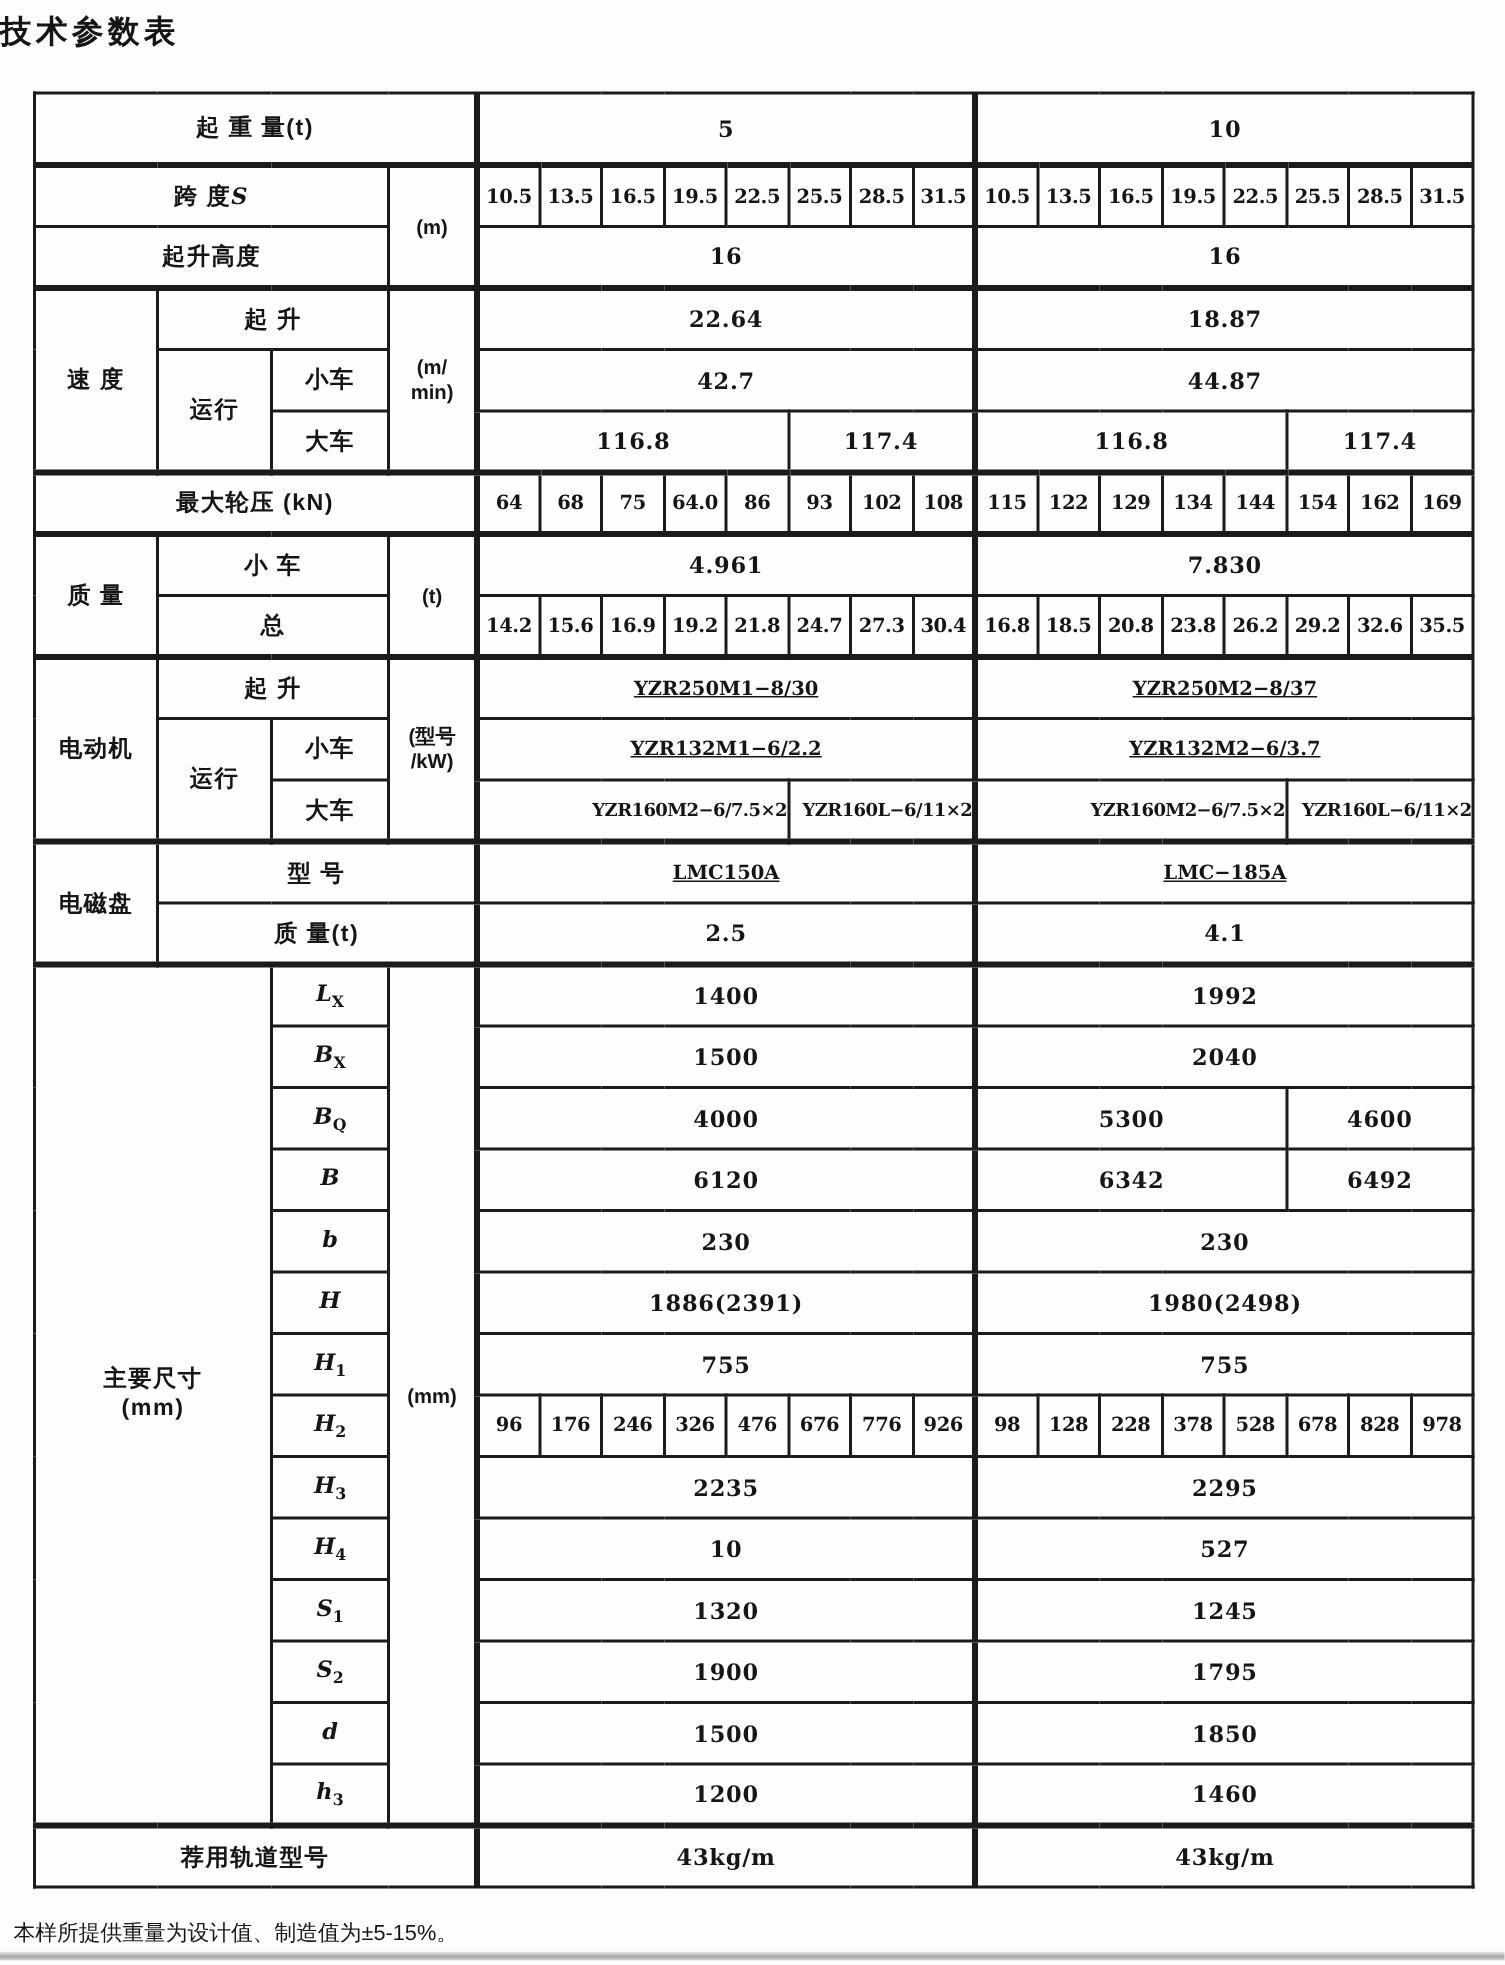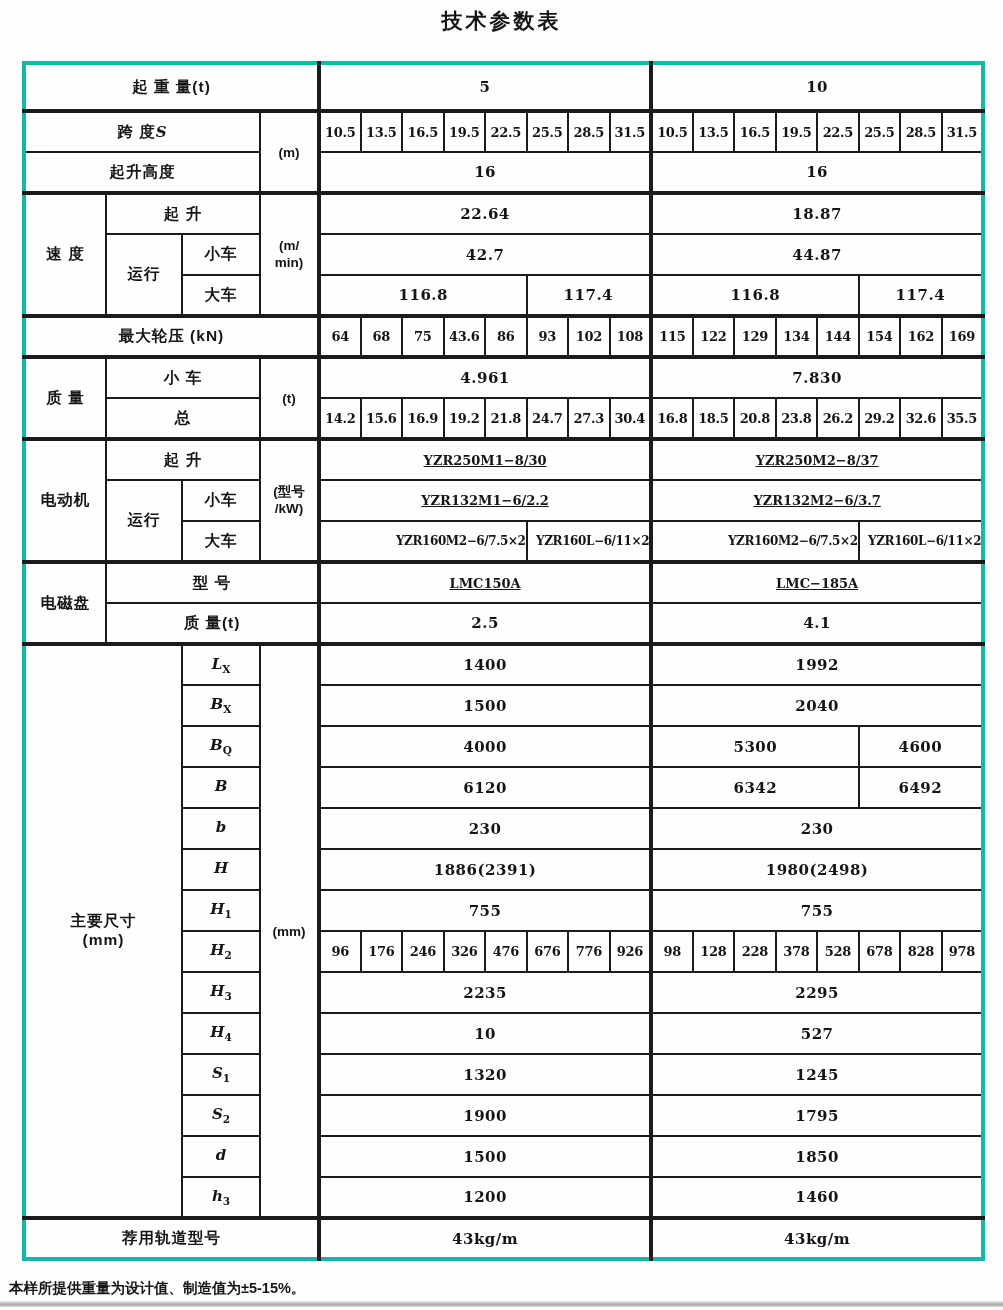--- a/index.html
+++ b/index.html
@@ -1,39 +1,39 @@
 <!DOCTYPE html>
 <html><head>
 <meta charset="utf-8">
 <style>
   html,body{margin:0;padding:0;}
   body{width:1003px;height:1310px;position:relative;background:#fdfdfd;color:#151515;
        font-family:"Liberation Serif",serif;}
-  .title{position:absolute;top:7px;left:0;width:100%;text-align:center;margin:0;
+  .title{position:absolute;top:7px;left:0;width:100%;margin:0;
          font-family:"Liberation Sans",sans-serif;font-weight:bold;font-size:21px;letter-spacing:3px;}
   table.spec{position:absolute;left:22px;top:61px;width:959px;border-collapse:collapse;
-             table-layout:fixed;border:4px solid #14b8a6;background:#fefefe;}
+             table-layout:fixed;border:2px solid #14b8a6;background:#fefefe;}
   tr{height:41px;}
   tr.r1{height:48px;}
   td{border:2px solid #1b1b1b;text-align:center;vertical-align:middle;padding:0;overflow:hidden;}
   .tt{border-top-width:4px;}
   .tl{border-left-width:4px;}
   .c{font-family:"Liberation Sans",sans-serif;font-weight:bold;font-size:15.5px;letter-spacing:1px;}
   .n{font-family:"DejaVu Serif",serif;font-weight:bold;font-size:15px;letter-spacing:.5px;}
   .sn{font-family:"DejaVu Serif",serif;font-weight:bold;font-size:13px;letter-spacing:-.3px;}
   .mot{font-size:13px;letter-spacing:0;text-decoration:underline;}
   .mot2{font-family:"DejaVu Serif",serif;font-weight:bold;font-size:12px;letter-spacing:-.4px;text-align:right;}
   .u{font-family:"Liberation Sans",sans-serif;font-weight:bold;font-size:13.5px;}
   .ub{display:block;line-height:1.2;}
   .clabel{letter-spacing:1px;text-align:right;}
   .var{font-family:"DejaVu Serif",serif;font-style:italic;font-weight:bold;font-size:15px;}
   .dim i{font-family:"DejaVu Serif",serif;font-style:italic;font-weight:bold;font-size:15px;}
   .dim sub{font-family:"DejaVu Serif",serif;font-weight:bold;font-size:10.5px;}
   .footnote{position:absolute;left:9px;top:1279px;margin:0;
-            font-family:"Liberation Sans",sans-serif;font-weight:bold;font-size:14.5px;}
+            font-family:"Liberation Sans",sans-serif;font-weight:normal;font-size:14.5px;}
   .scan-edge{position:absolute;left:0;top:1301px;width:100%;height:6px;
              background:linear-gradient(to bottom,#efefef,#a8a8a8 55%,#d6d6d6);}
 </style>
 </head>
 <body>
 
 <h1 class="title">技术参数表</h1>
 
 <table class="spec">
 <colgroup>
@@ -117,21 +117,21 @@
   <td class="n" colspan="3">117.4</td>
   <td class="n tl" colspan="5">116.8</td>
   <td class="n" colspan="3">117.4</td>
 </tr>
 
 <tr>
   <td class="c tt" colspan="4">最大轮压 (kN)</td>
   <td class="sn tt tl">64</td>
   <td class="sn tt">68</td>
   <td class="sn tt">75</td>
-  <td class="sn tt">43.6</td>
+  <td class="sn tt">64.0</td>
   <td class="sn tt">86</td>
   <td class="sn tt">93</td>
   <td class="sn tt">102</td>
   <td class="sn tt">108</td>
   <td class="sn tt tl">115</td>
   <td class="sn tt">122</td>
   <td class="sn tt">129</td>
   <td class="sn tt">134</td>
   <td class="sn tt">144</td>
   <td class="sn tt">154</td>

